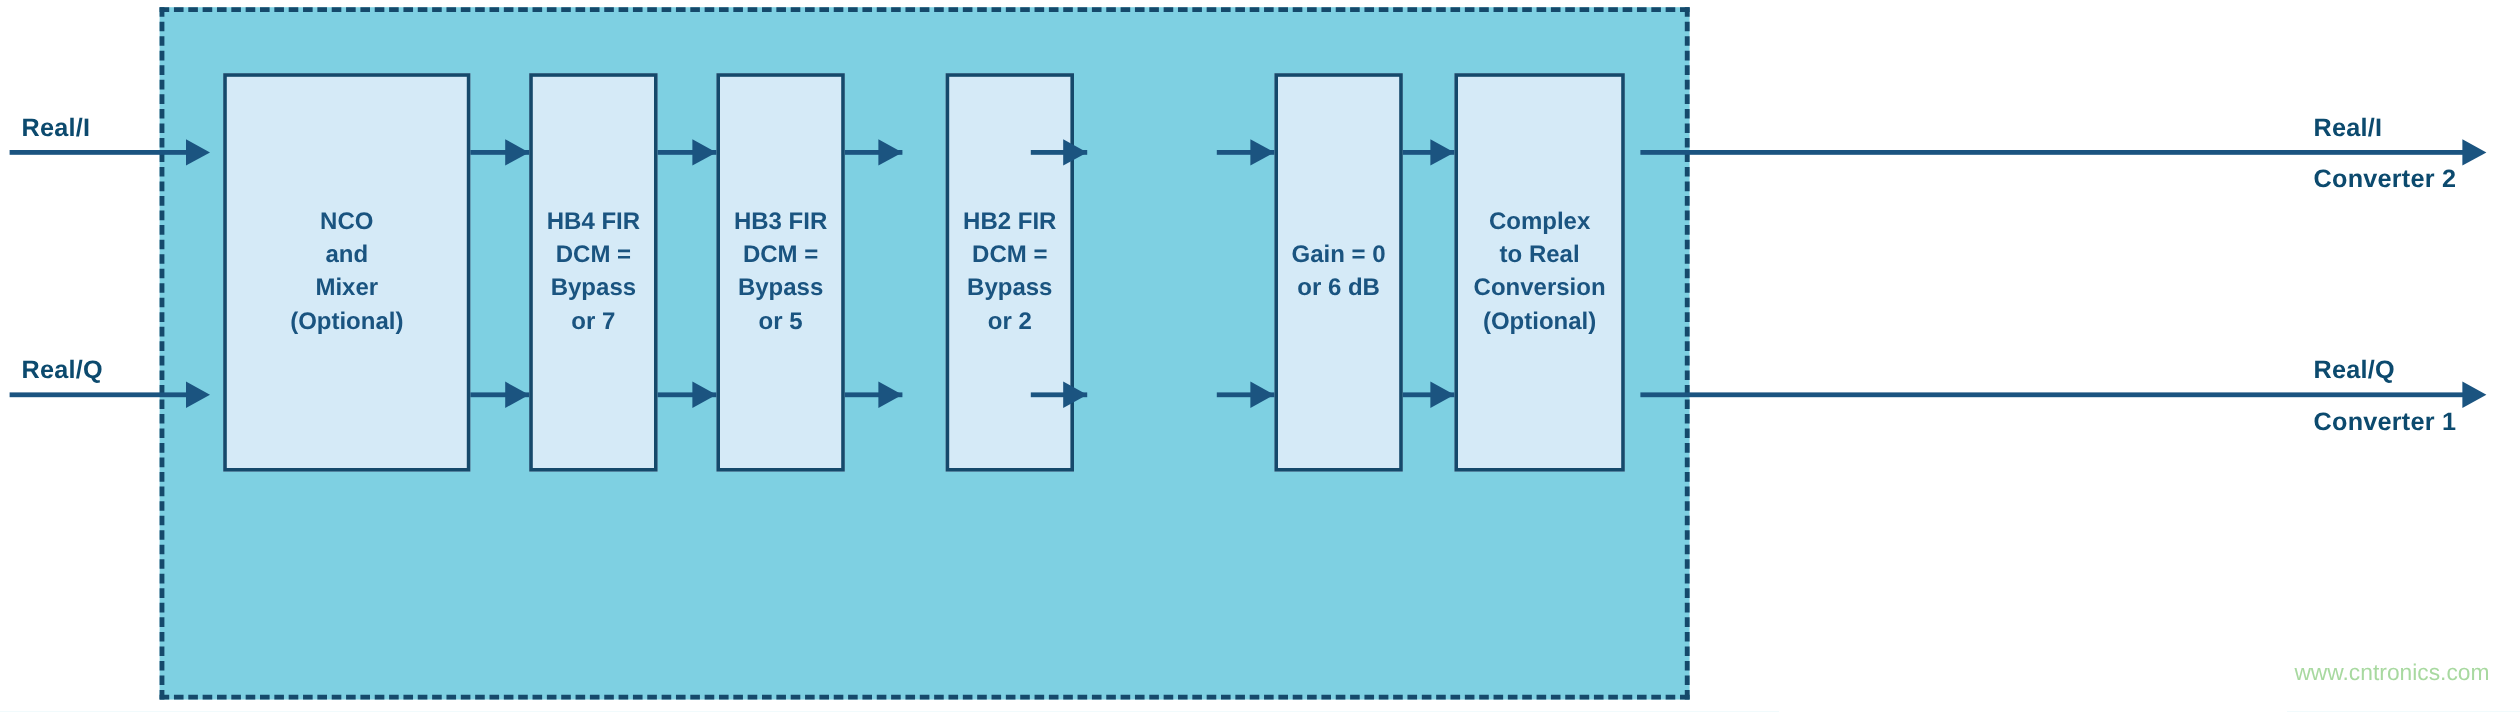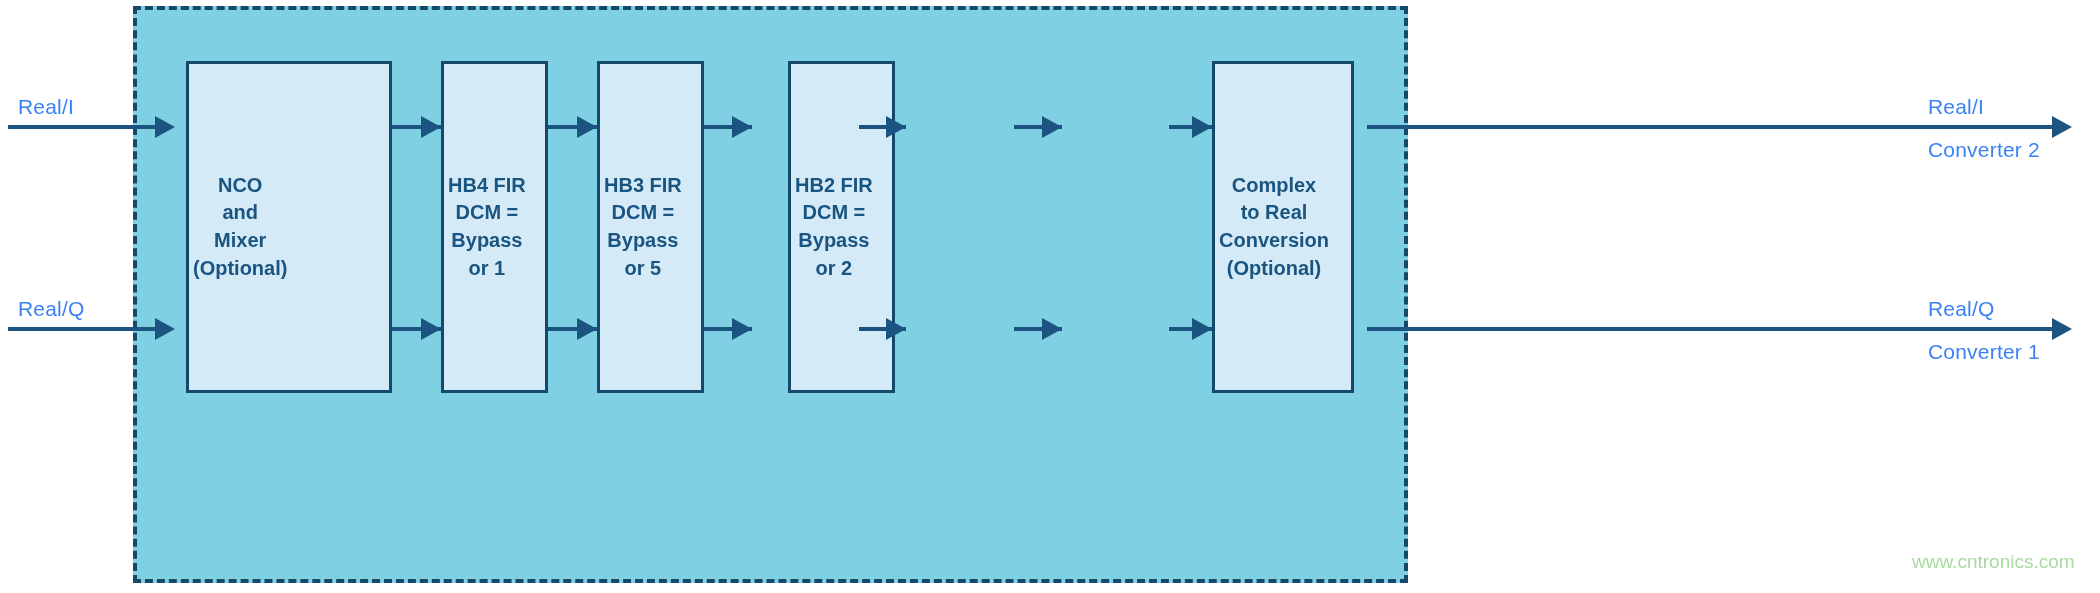--- a/index.html
+++ b/index.html
@@ -52,43 +52,44 @@
     border-left: 20px solid #1b5480;
   }
   .tip-in-i  { left: 155px;  top: 116px; }
   .tip-in-q  { left: 155px;  top: 318px; }
   .tip-out-i { left: 2052px; top: 116px; }
   .tip-out-q { left: 2052px; top: 318px; }
 
   
   .ext-label {
     position: absolute;
-    color: #3b82f6;
+    color: #0c4a6e;
     font-size: 21px;
-    font-weight: normal;
+    font-weight: bold;
     letter-spacing: 0.2px;
     white-space: nowrap;
   }
   .lbl-in-i   { left: 18px;   top: 95px;  }
   .lbl-in-q   { left: 18px;   top: 297px; }
   .lbl-out-i  { left: 1928px; top: 95px;  }
   .lbl-out-c0 { left: 1928px; top: 138px; }
   .lbl-out-q  { left: 1928px; top: 297px; }
   .lbl-out-c1 { left: 1928px; top: 340px; }
 
   
   .stage {
     position: absolute;
     top: 61px;
     height: 332px;
     background: #d5eaf7;
     border: 3px solid #15496b;
     box-sizing: border-box;
     display: flex;
     align-items: center;
+    justify-content: center;
   }
   .stage-text {
     color: #1a5480;
     font-size: 20px;
     font-weight: bold;
     line-height: 1.38;
     text-align: center;
     white-space: pre-line;
     padding: 0 4px;
   }
@@ -157,38 +158,42 @@
     <div class="stage-text">NCO
 and
 Mixer
 (Optional)</div>
   </div>
 
   <div class="stage stage-hb4">
     <div class="stage-text">HB4 FIR
 DCM =
 Bypass
-or 1</div>
+or 7</div>
   </div>
 
   <div class="stage stage-hb3">
     <div class="stage-text">HB3 FIR
 DCM =
 Bypass
 or 5</div>
   </div>
 
   <div class="stage stage-hb2">
     <div class="stage-text">HB2 FIR
 DCM =
 Bypass
 or 2</div>
   </div>
 
 
+  <div class="stage stage-gain">
+    <div class="stage-text">Gain = 0
+or 6 dB</div>
+  </div>
 
   <div class="stage stage-complex">
     <div class="stage-text">Complex
 to Real
 Conversion
 (Optional)</div>
   </div>
 
   <div id="connectors">
       <div class="conn" style="left: 392px; top: 125px; width: 49px;"></div>

